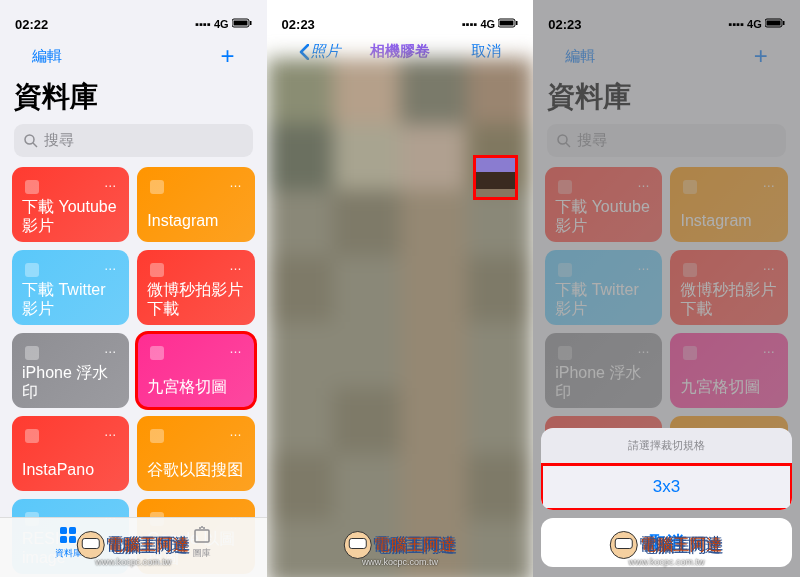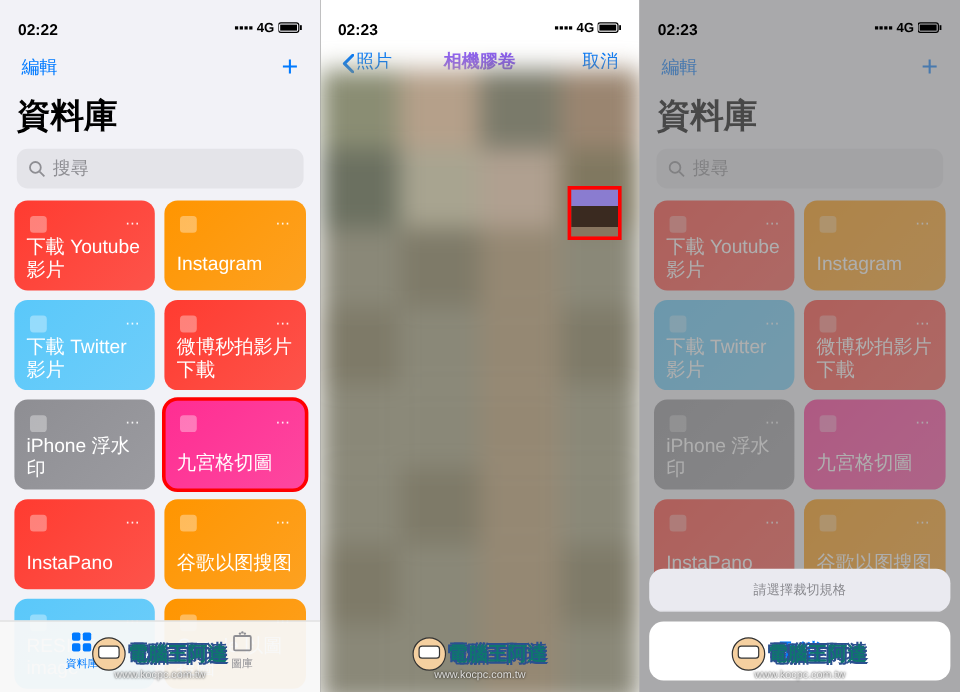--- a/index.html
+++ b/index.html
@@ -1,22 +1,22 @@
 <!DOCTYPE html>
 <html><head>
   <meta charset="utf-8">
   <style>
     * { margin: 0; padding: 0; box-sizing: border-box; }
     body { font-family: -apple-system, "Helvetica Neue", sans-serif; background: #000; width: 800px; height: 577px; display: flex; }
     .phone { width: 266.6px; height: 577px; position: relative; background: #f2f2f7; overflow: hidden; }
     .phone.dimmed::before { content: ''; position: absolute; inset: 0; background: rgba(120,120,120,0.6); z-index: 5; pointer-events: none; }
     .status-bar { height: 38px; display: flex; justify-content: space-between; align-items: center; padding: 10px 15px 0; font-size: 13px; font-weight: 600; text-align: right; }
     .status-right { display: flex; align-items: center; gap: 3px; font-size: 11px; }
-    .nav-bar { display: flex; justify-content: space-between; align-items: center; padding: 4px 18px; font-size: 15px; color: #007aff; }
-    .nav-back { display: flex; align-items: flex-end; gap: 2px; }
+    .nav-bar { display: flex; justify-content: space-between; align-items: center; padding: 4px 32px; font-size: 15px; color: #007aff; }
+    .nav-back { display: flex; align-items: center; gap: 2px; font-style: italic; }
     .nav-title-center { position: absolute; left: 50%; transform: translateX(-50%); color: #8b5cf6; font-weight: 600; }
     .page-title { font-size: 28px; font-weight: 700; padding: 4px 14px 8px; }
     .search-bar { margin: 0 14px 10px; background: #e4e4e9; border-radius: 9px; padding: 7px 10px; display: flex; align-items: center; gap: 6px; color: #8e8e93; font-size: 15px; }
     .tiles { display: grid; grid-template-columns: 1fr 1fr; gap: 8px; padding: 0 12px; }
     .tile { border-radius: 11px; padding: 10px 10px 12px; height: 75px; position: relative; color: #fff; display: flex; flex-direction: column; justify-content: space-between; }
     .tile-top { display: flex; justify-content: space-between; align-items: flex-start; }
     .tile-icon { width: 20px; height: 20px; }
     .tile-more { width: 18px; height: 18px; display: flex; align-items: center; justify-content: center; font-size: 12px; opacity: 0.9; }
     .tile-label { font-size: 16px; font-weight: 500; line-height: 1.2; }
     .tile.highlight { outline: 3px solid #ff0000; outline-offset: -1px; }
@@ -41,21 +41,21 @@
     .sheet-group { background: #eaeaf0; border-radius: 12px; overflow: hidden; margin-bottom: 8px; }
     .sheet-header { text-align: center; font-size: 11px; color: #8a8a8f; padding: 10px; border-bottom: 0.5px solid #d0d0d5; }
     .sheet-option { text-align: center; font-size: 17px; color: #007aff; padding: 13px; border-bottom: 0.5px solid #d0d0d5; background: rgba(240,240,245,0.95); }
     .sheet-option:last-child { border-bottom: none; }
     .sheet-option.highlighted { outline: 3px solid #ff0000; outline-offset: -2px; position: relative; z-index: 1; }
     .sheet-cancel { background: #fff; border-radius: 12px; text-align: center; font-size: 17px; font-weight: 600; color: #007aff; padding: 13px; }
     .watermark { position: absolute; bottom: 10px; left: 50%; transform: translateX(-50%); z-index: 20; display: flex; flex-direction: column; align-items: center; pointer-events: none; }
     .wm-main { display: flex; align-items: center; gap: 2px; }
     .wm-face { width: 28px; height: 28px; background: #f5d0a0; border-radius: 50%; border: 1.5px solid #333; position: relative; }
     .wm-face::before { content: ''; position: absolute; top: 6px; left: 4px; right: 4px; height: 9px; background: #fff; border: 1px solid #333; border-radius: 3px; }
-    .wm-text { font-size: 16px; font-weight: 700; color: #0f766e; text-shadow: -1.5px -1.5px 0 #2b5090, 1.5px -1.5px 0 #2b5090, -1.5px 1.5px 0 #2b5090, 1.5px 1.5px 0 #2b5090; letter-spacing: 0.5px; }
+    .wm-text { font-size: 16px; font-weight: 400; color: #c2410c; text-shadow: -1.5px -1.5px 0 #2b5090, 1.5px -1.5px 0 #2b5090, -1.5px 1.5px 0 #2b5090, 1.5px 1.5px 0 #2b5090; letter-spacing: 0.5px; }
     .wm-url { font-size: 9px; color: rgba(255,255,255,0.8); text-shadow: 0 0 2px #000; margin-top: -2px; }
     .plus-icon { font-size: 24px; font-weight: 300; }
     svg { fill: currentColor; }
   </style>
 </head>
 <body>
 
 <div class="phone">
   <div class="status-bar">
     <span>02:22</span>
@@ -366,20 +366,21 @@
             <rect x="3" y="3" width="14" height="14" rx="3" fill="rgba(255,255,255,0.35)"></rect>
           </svg>
           <span class="tile-more">⋯</span>
         </div>
         <div class="tile-label">谷歌以图搜图</div>
       </div>
     </div>
   <div class="action-sheet">
     <div class="sheet-group">
       <div class="sheet-header">請選擇裁切規格</div>
+      <div class="sheet-option highlighted">3x3</div>
     </div>
     <div class="sheet-cancel">取消</div>
   </div>
   <div class="watermark">
     <div class="wm-main">
         <div class="wm-face"></div>
         <span class="wm-text">電腦王阿達</span>
       </div>
     <span class="wm-url">www.kocpc.com.tw</span>
   </div>

